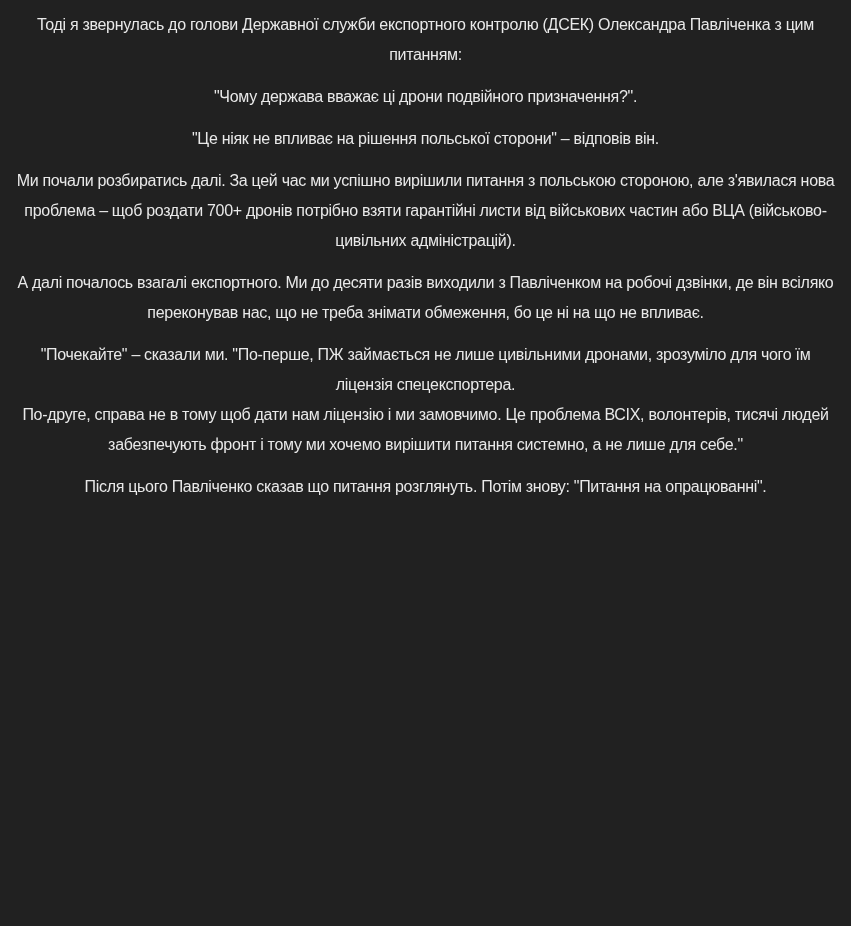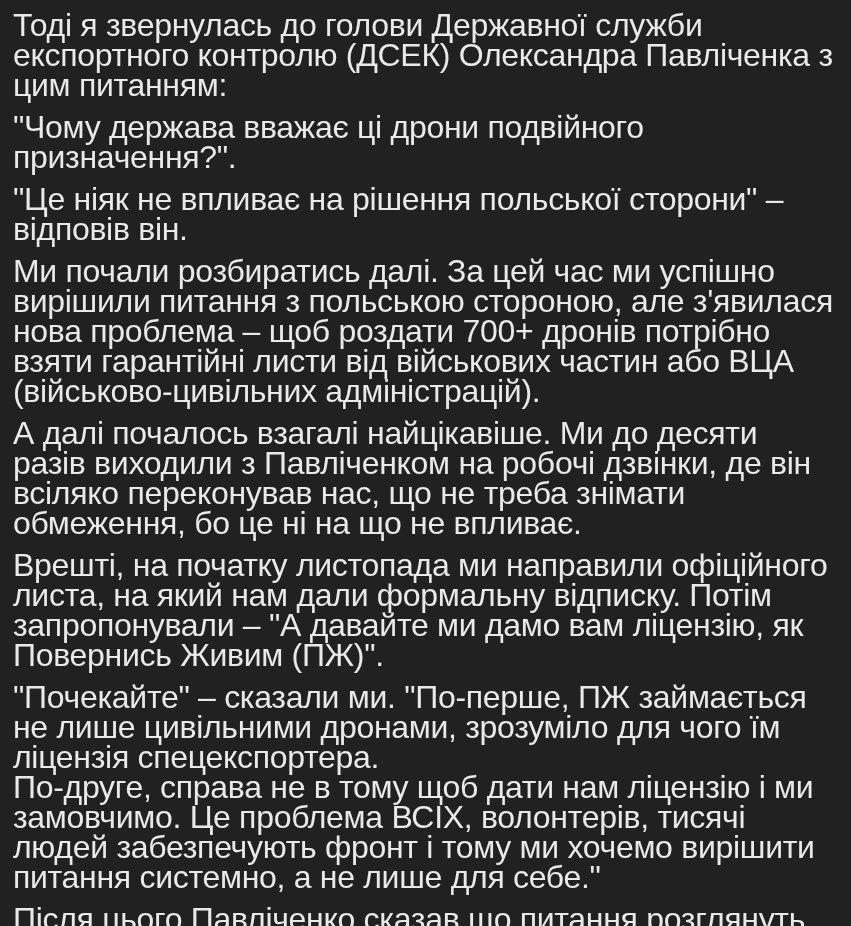--- a/index.html
+++ b/index.html
@@ -12,38 +12,38 @@
     box-sizing: border-box;
     background: #212121;
     padding: 10px 13px 8px 13px;
     font-family: "Liberation Sans", "DejaVu Sans", sans-serif;
   }
   .post-body {
     color: #e9e9e9;
   }
   .post-body p.paragraph {
     margin: 0 0 12px 0;
-    font-size: 32px;
+    font-size: 16px;
     line-height: 30px;
     letter-spacing: -0.3px;
     white-space: pre-line;
     overflow-wrap: break-word;
+    text-align: center;
   }
   .post-body p.paragraph:last-child {
     margin-bottom: 0;
   }
 </style>
 </head>
 <body>
 
 <main class="post-body">
   <div id="paragraph-list">
       <p class="paragraph">Тоді я звернулась до голови Державної служби експортного контролю (ДСЕК) Олександра Павліченка з цим питанням:</p>
       <p class="paragraph">"Чому держава вважає ці дрони подвійного призначення?".</p>
       <p class="paragraph">"Це ніяк не впливає на рішення польської сторони" – відповів він.</p>
       <p class="paragraph">Ми почали розбиратись далі. За цей час ми успішно вирішили питання з польською стороною, але з'явилася нова проблема – щоб роздати 700+ дронів потрібно взяти гарантійні листи від військових частин або ВЦА (військово-цивільних адміністрацій).</p>
-      <p class="paragraph">А далі почалось взагалі найцікавіше. Ми до десяти разів виходили з Павліченком на робочі дзвінки, де він всіляко переконував нас, що не треба знімати обмеження, бо це ні на що не впливає.</p>
-      <p class="paragraph">Врешті, на початку листопада ми направили офіційного листа, на який нам дали формальну відписку. Потім запропонували – "А давайте ми дамо вам ліцензію, як Повернись Живим (ПЖ)".</p>
+      <p class="paragraph">А далі почалось взагалі експортного. Ми до десяти разів виходили з Павліченком на робочі дзвінки, де він всіляко переконував нас, що не треба знімати обмеження, бо це ні на що не впливає.</p>
       <p class="paragraph">"Почекайте" – сказали ми. "По-перше, ПЖ займається не лише цивільними дронами, зрозуміло для чого їм ліцензія спецекспортера.
 По-друге, справа не в тому щоб дати нам ліцензію і ми замовчимо. Це проблема ВСІХ, волонтерів, тисячі людей забезпечують фронт і тому ми хочемо вирішити питання системно, а не лише для себе."</p>
       <p class="paragraph">Після цього Павліченко сказав що питання розглянуть. Потім знову: "Питання на опрацюванні".</p>
     </div>
 </main>
 
 </body></html>

